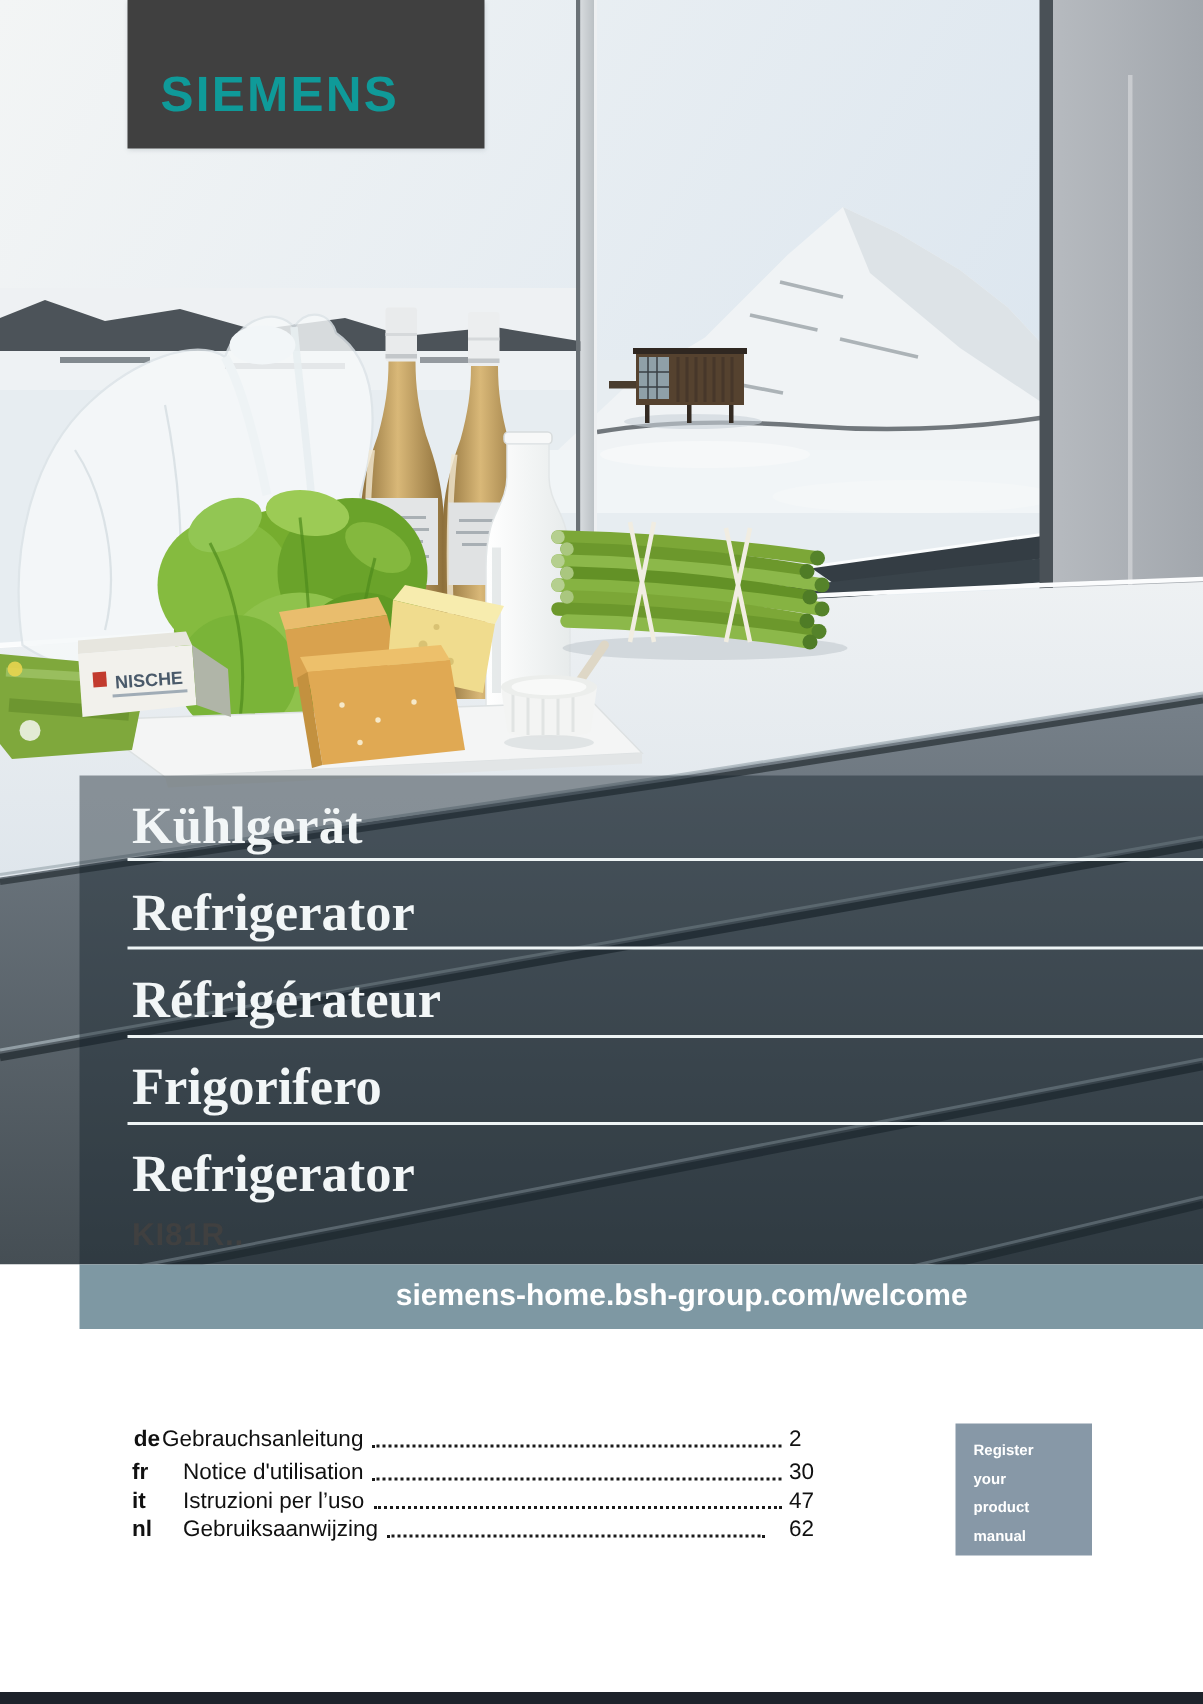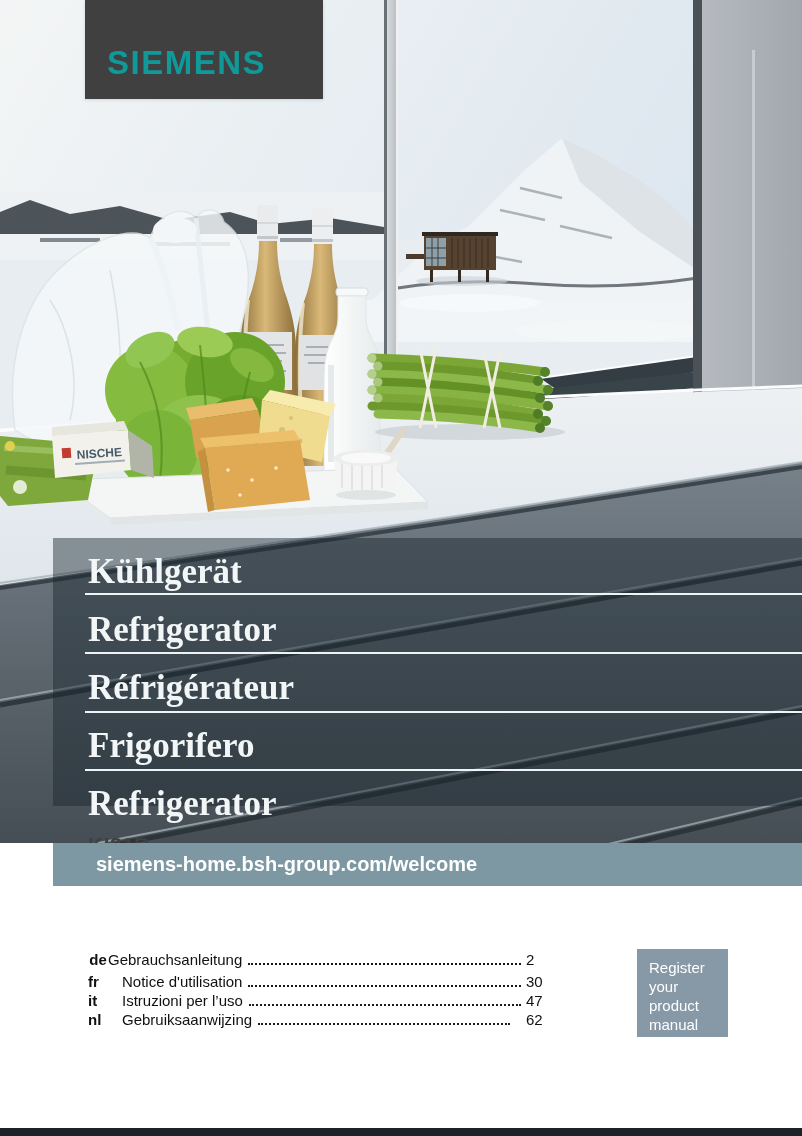--- a/index.html
+++ b/index.html
@@ -13,21 +13,21 @@
   .logo-box {
     position:absolute; left:85px; top:0; width:238px; height:99px;
     background:#404040; box-shadow:0 1px 3px rgba(120,130,140,0.25);
   }
   .logo-text {
     position:absolute; left:22px; top:44px;
     font-size:33px; font-weight:700; letter-spacing:1.5px; color:#0f9a99;
   }
 
   .banner {
-    position:absolute; left:53px; top:538px; width:749px; height:268px;
+    position:absolute; left:53px; top:517px; width:749px; height:326px;
     background:rgba(22,36,44,0.45);
   }
   .banner-title {
     position:absolute; left:35px; line-height:35px;
     font-family:"Liberation Serif", serif; font-weight:700; font-size:35px;
     color:#f2f6f7; white-space:nowrap;
   }
   .bt-1 { top:16px; } .bt-2 { top:74px; } .bt-3 { top:132px; }
   .bt-4 { top:190px; } .bt-5 { top:248px; }
   .banner-sep {
@@ -37,42 +37,42 @@
   .banner-model {
     position:absolute; left:35px; top:295px;
     font-size:21px; font-weight:700; letter-spacing:0.5px; color:#404040;
   }
 
   .url-bar {
     position:absolute; left:53px; top:843px; width:749px; height:43px;
     background:#7e98a3;
   }
   .url-text {
-    display:block; padding-left:43px; line-height:43px;
-    font-size:20px; font-weight:700; color:#ffffff; white-space:nowrap;
+    display:block; padding-left:54px; line-height:43px;
+    font-size:20px; font-weight:700; color:#ffffff; white-space:nowrap;text-align:center;
   }
 
   .toc { position:absolute; left:88px; top:951px; width:464px; }
   .toc-row { display:flex; align-items:baseline; height:18px; margin-bottom:1px; font-size:15px; color:#111; }
   .toc-row.row-de { margin-bottom:4px; }
   .toc-code { font-weight:700; width:34px; flex:0 0 auto; }
   .row-de .toc-code { width:20px;text-align:center; }
   .toc-label { flex:0 0 auto; white-space:nowrap;text-align:center; }
   .toc-leader {
     flex:1 1 auto; align-self:flex-end; margin:0 5px 4px 6px;
     border-bottom:2px dotted #1a1a1a; height:0;
   }
   .row-nl .toc-leader { margin-right:16px; }
   .toc-page { flex:0 0 auto; width:26px; text-align:left; }
 
   .register-badge {
     position:absolute; left:637px; top:949px; width:91px; height:88px;
     background:#8798a7; box-sizing:border-box; padding:9px 0 0 12px;
   }
-  .register-line { font-size:15px; font-weight:400; color:#ffffff; line-height:19px; }
+  .register-line { font-size:10px; font-weight:700; color:#ffffff; line-height:19px; }
 
   .footer-bar { position:absolute; left:0; top:1128px; width:802px; height:8px; background:#1d222a; }
 </style>
 </head>
 <body>
 
 <div class="page">
 
   <svg class="photo" viewBox="0 0 802 843" aria-hidden="true">
     <defs>

